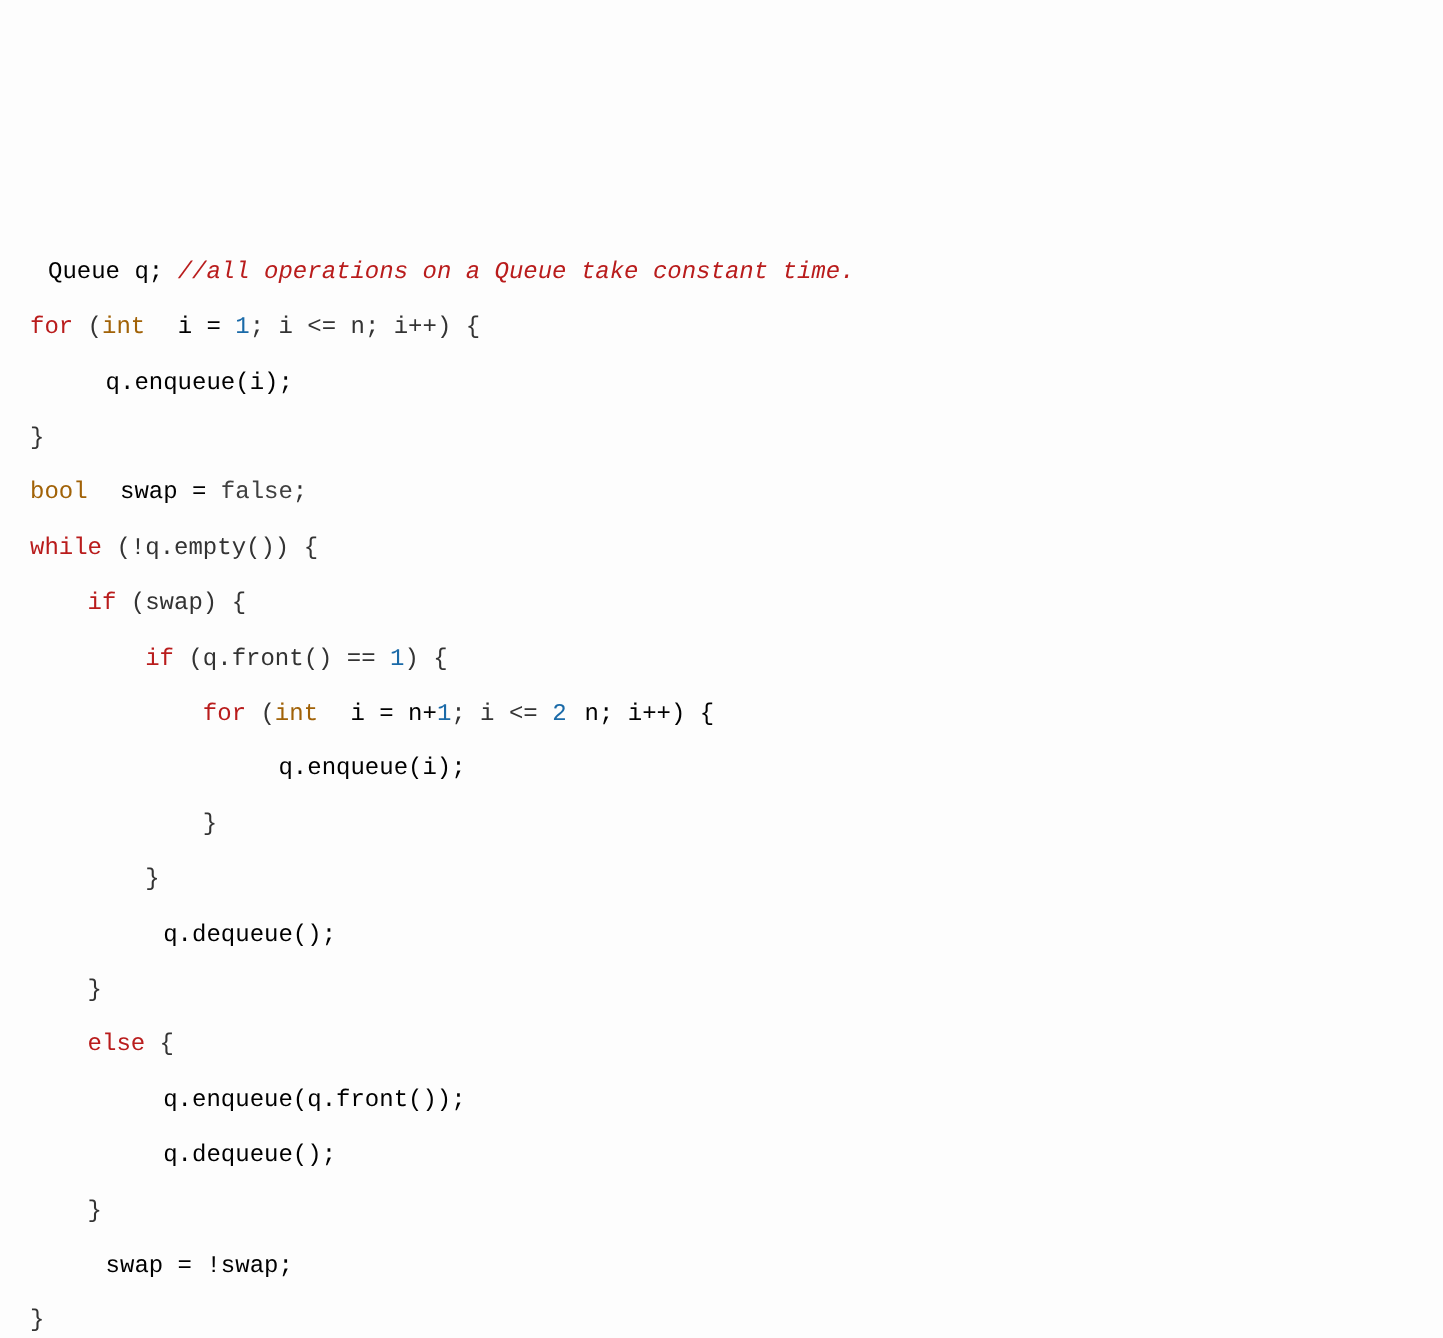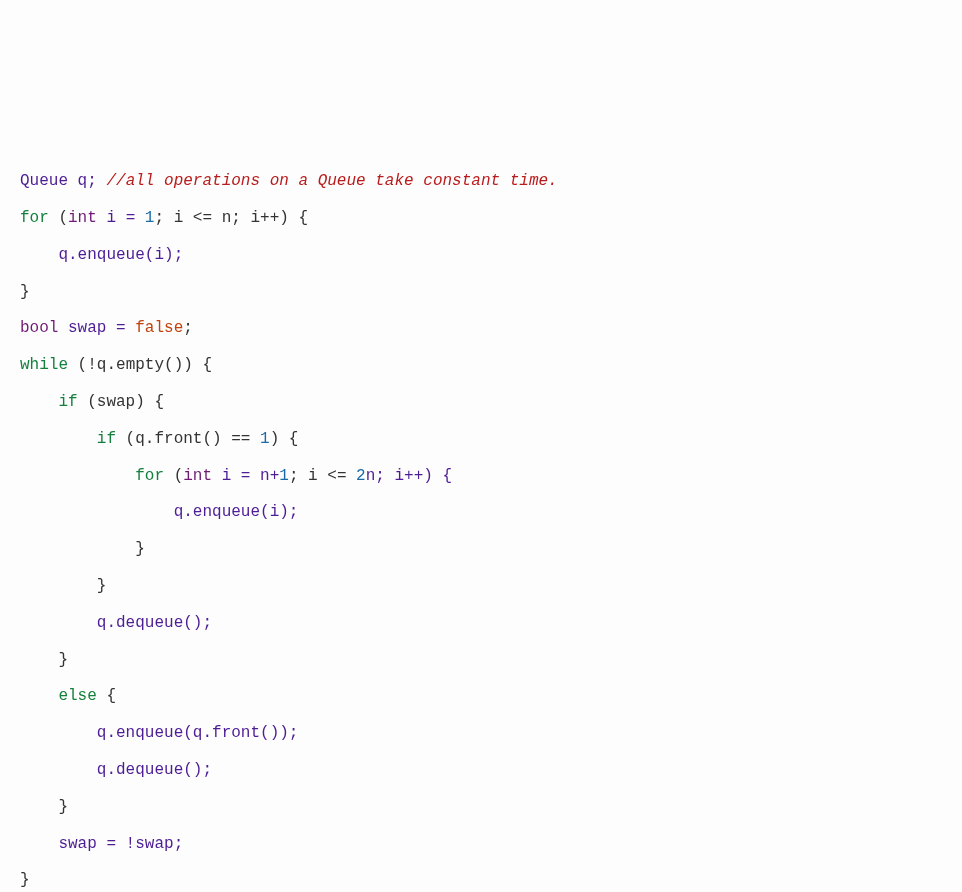--- a/index.html
+++ b/index.html
@@ -7,25 +7,25 @@
     padding: 16px 20px;
     background: #fdfdfd;
     font-family: "SFMono-Regular", Consolas, "Liberation Mono", Menlo, monospace;
     font-size: 16px;
     line-height: 2.3;
     color: #333;
     white-space: pre;
   }
   .line { display: block; }
   .c-comment { color: #b91c1c; font-style: italic; }
-  .c-keyword { color: #15803d; }
-  .c-type    { color: #701a75; }
+  .c-keyword { color: #b91c1c; }
+  .c-type    { color: #a16207; }
   .c-num     { color: #1a6aa8; }
-  .c-bool    { color: #c2410c; }
-  .c-ident   { color: #4c1d95; }
+  .c-bool    { color: #404040; }
+  .c-ident   { color: #000000; margin-left: 12px; }
   .c-punct   { color: #333; }
 </style>
 </head>
 <body>
 
 
 
 <div id="code"><span class="line"><span></span><span class="c-ident">Queue q; </span><span class="c-comment">//all operations on a Queue take constant time.</span></span><span class="line"><span></span><span class="c-keyword">for</span><span class="c-punct"> (</span><span class="c-type">int</span><span class="c-ident"> i = </span><span class="c-num">1</span><span class="c-punct">; i &lt;= n; i++) {</span></span><span class="line"><span>    </span><span class="c-ident">q.enqueue(i);</span></span><span class="line"><span></span><span class="c-punct">}</span></span><span class="line"><span></span><span class="c-type">bool</span><span class="c-ident"> swap = </span><span class="c-bool">false</span><span class="c-punct">;</span></span><span class="line"><span></span><span class="c-keyword">while</span><span class="c-punct"> (!q.empty()) {</span></span><span class="line"><span>    </span><span class="c-keyword">if</span><span class="c-punct"> (swap) {</span></span><span class="line"><span>        </span><span class="c-keyword">if</span><span class="c-punct"> (q.front() == </span><span class="c-num">1</span><span class="c-punct">) {</span></span><span class="line"><span>            </span><span class="c-keyword">for</span><span class="c-punct"> (</span><span class="c-type">int</span><span class="c-ident"> i = n+</span><span class="c-num">1</span><span class="c-punct">; i &lt;= </span><span class="c-num">2</span><span class="c-ident">n; i++) {</span></span><span class="line"><span>                </span><span class="c-ident">q.enqueue(i);</span></span><span class="line"><span>            </span><span class="c-punct">}</span></span><span class="line"><span>        </span><span class="c-punct">}</span></span><span class="line"><span>        </span><span class="c-ident">q.dequeue();</span></span><span class="line"><span>    </span><span class="c-punct">}</span></span><span class="line"><span>    </span><span class="c-keyword">else</span><span class="c-punct"> {</span></span><span class="line"><span>        </span><span class="c-ident">q.enqueue(q.front());</span></span><span class="line"><span>        </span><span class="c-ident">q.dequeue();</span></span><span class="line"><span>    </span><span class="c-punct">}</span></span><span class="line"><span>    </span><span class="c-ident">swap = !swap;</span></span><span class="line"><span></span><span class="c-punct">}</span></span></div>
 
 

